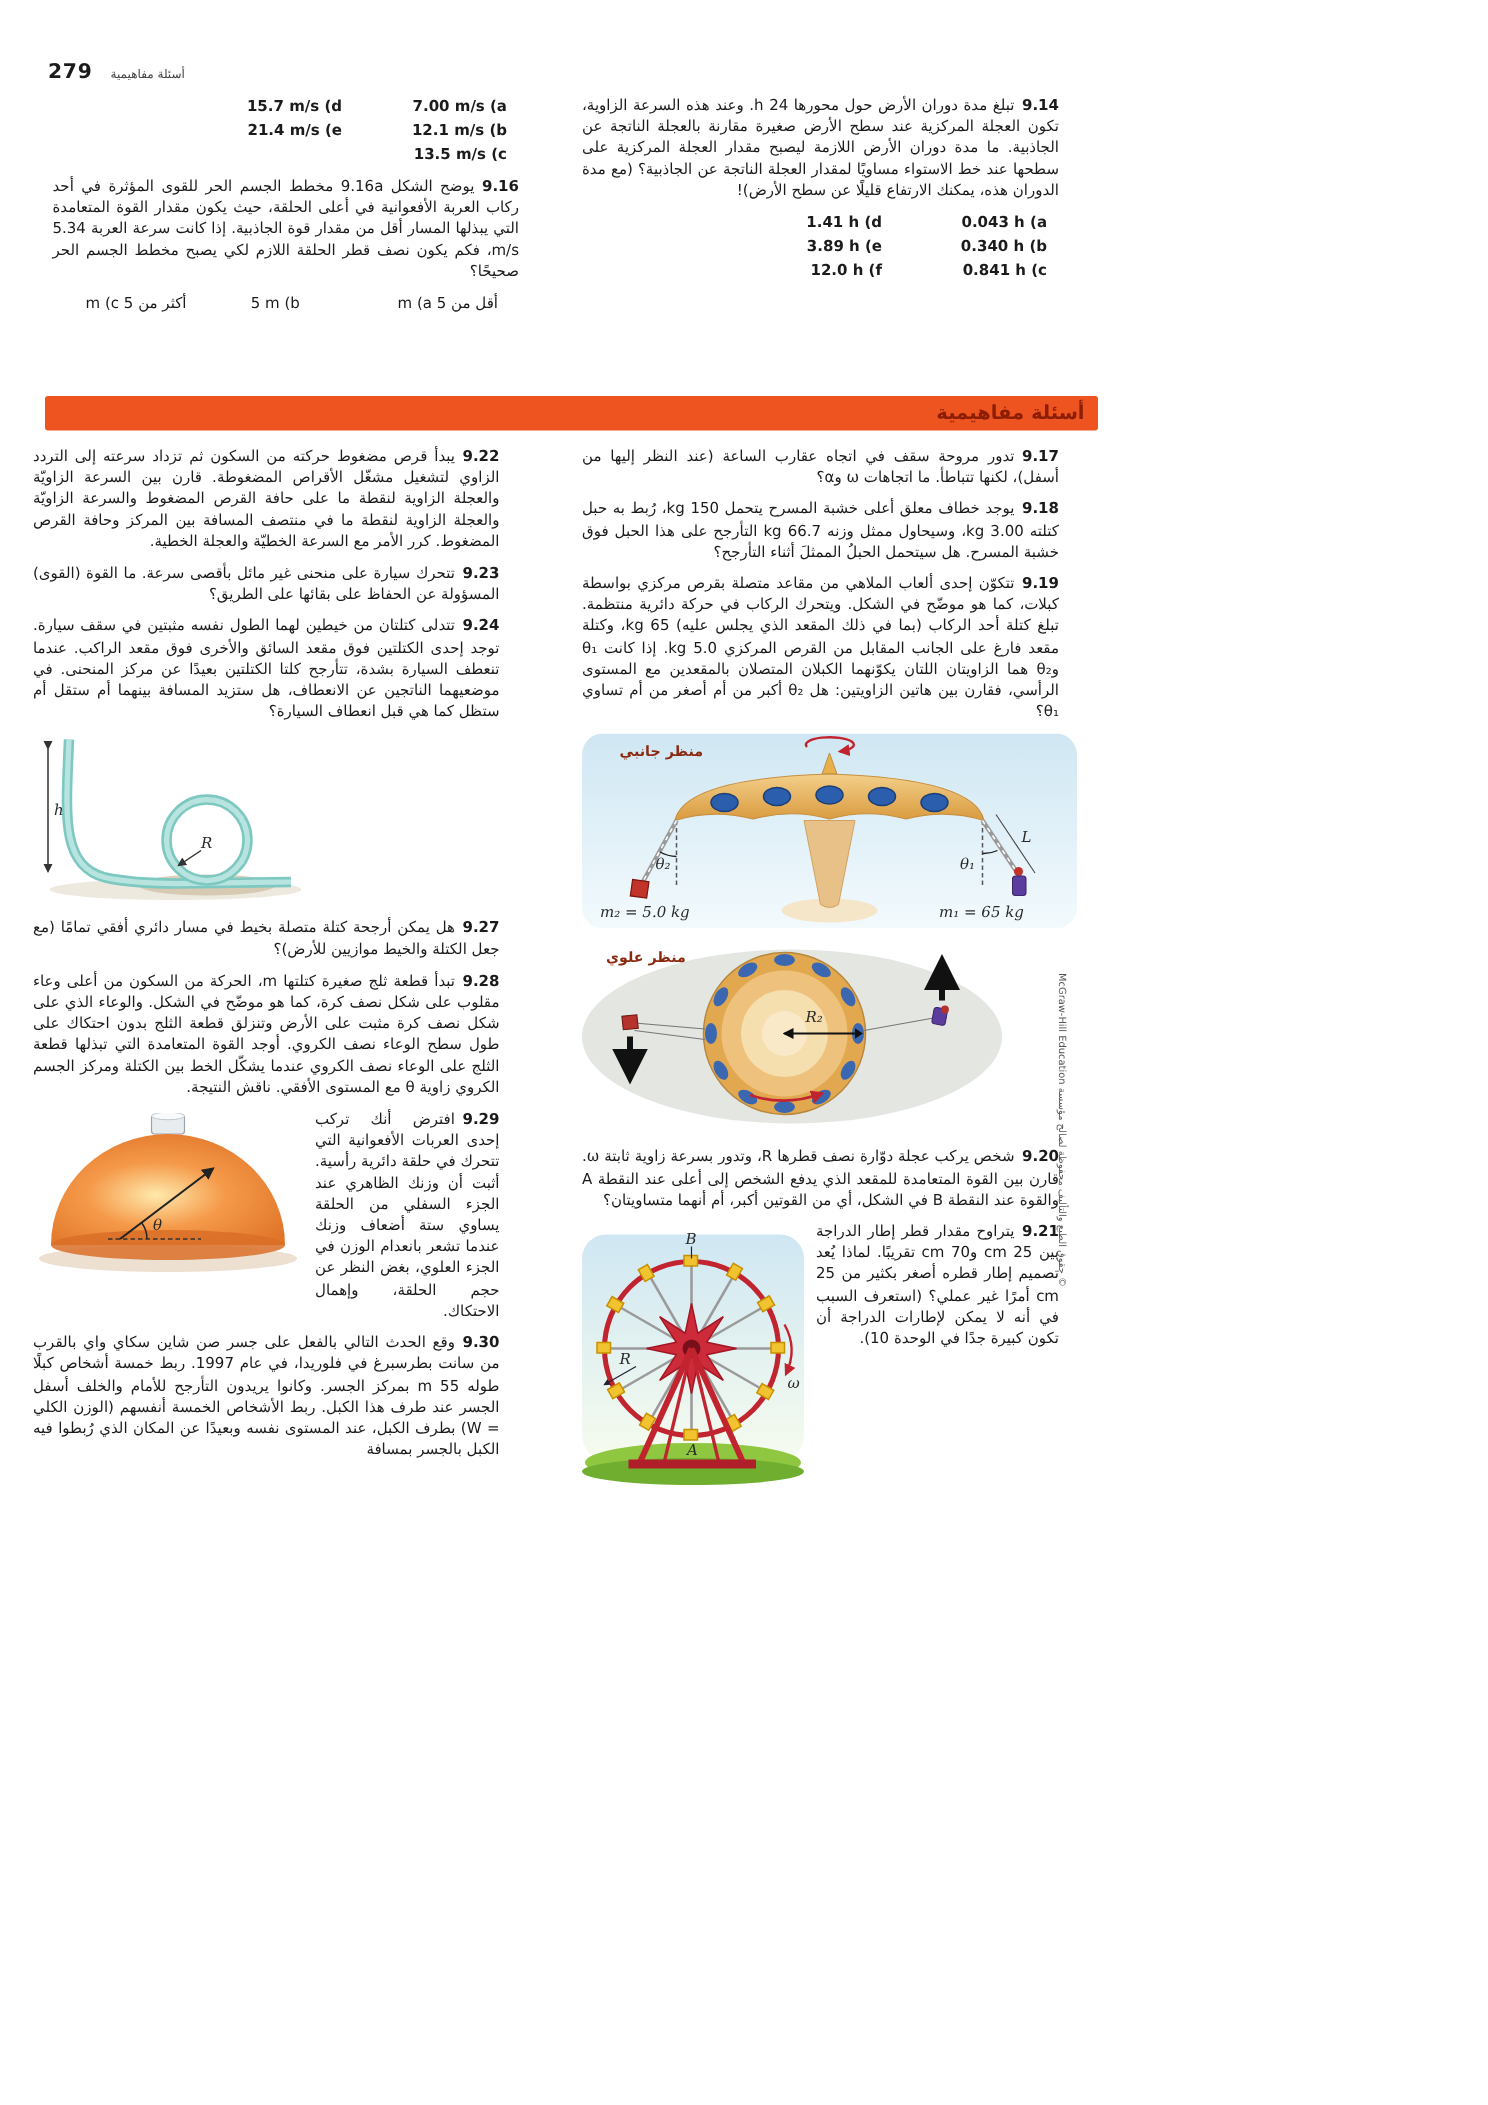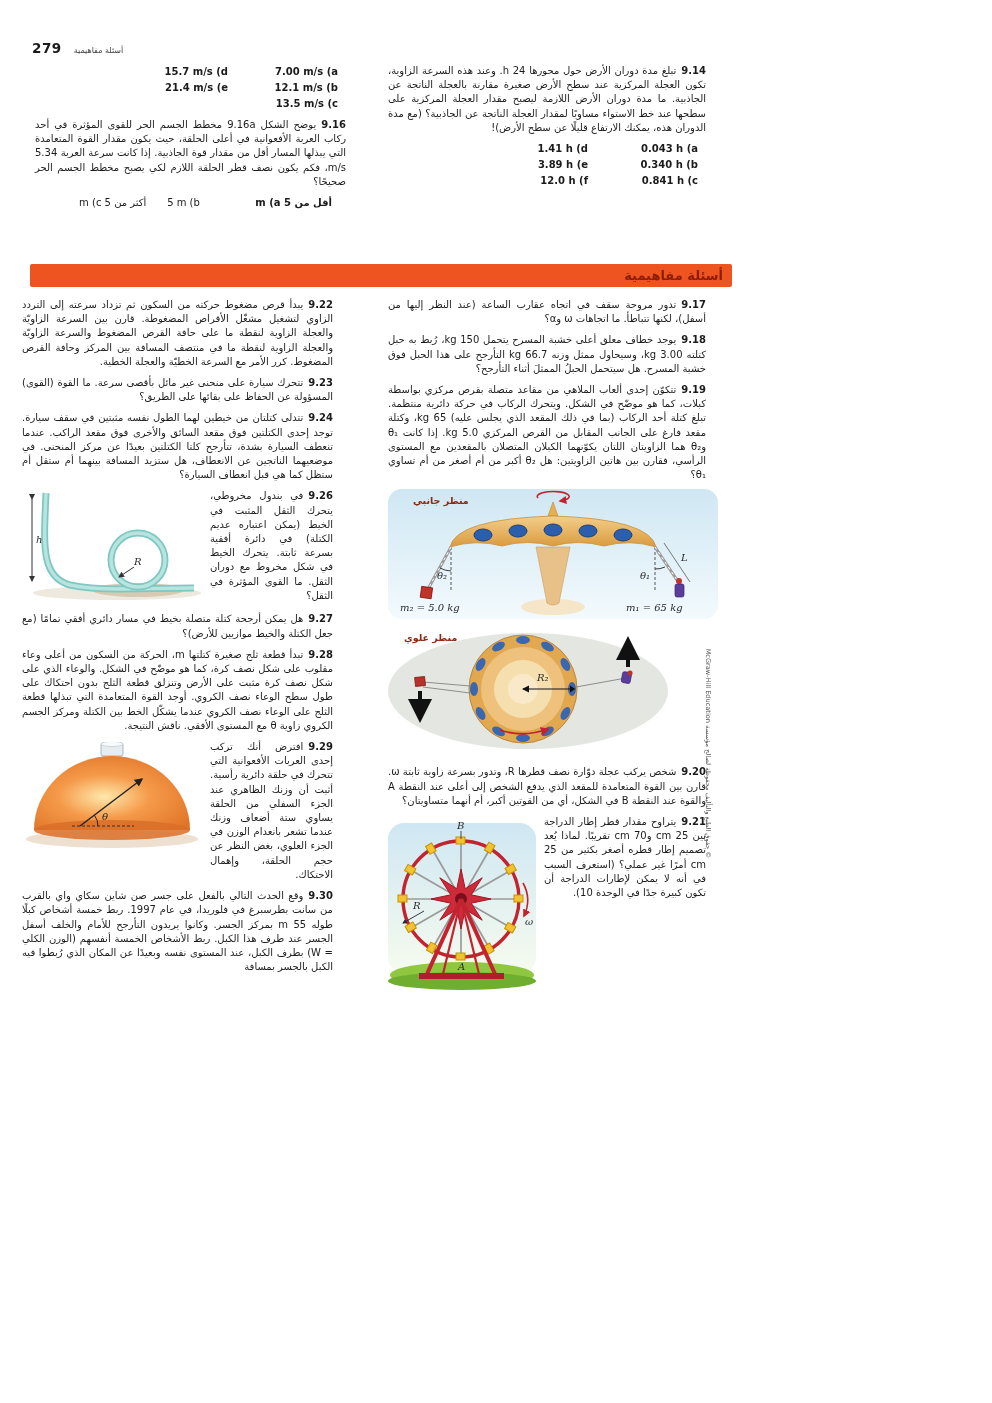--- a/index.html
+++ b/index.html
@@ -18,23 +18,23 @@
   #top-right{left:388px;top:64px;width:318px;}
   #col-left{left:22px;top:298px;width:311px;}
   #col-right{left:388px;top:298px;width:318px;}
   
   .ansgrid2{display:grid;direction:rtl;grid-template-columns:96px 96px;
             margin:1px auto 8px 8px; margin-inline-start:8px;margin-inline-end:auto;
             row-gap:3px;column-gap:14px;}
   .ansgrid2 .cell{direction:ltr;text-align:right;font-size:10px;line-height:13px;font-weight:bold;}
   .ansrow3{display:grid;direction:rtl;grid-template-columns:1.2fr .8fr 1.2fr;
            margin:2px 14px 8px 0;font-size:10px;line-height:13px;}
-  .ansrow3 .c1{text-align:right;font-weight:bold;}
+  .ansrow3 .c1{text-align:right;}
   .ansrow3 .c2{direction:ltr;text-align:center;}
-  .ansrow3 .c3{text-align:right;}
+  .ansrow3 .c3{text-align:center;}
   
   #banner{position:absolute;left:30px;top:264px;width:702px;height:23px;border-radius:2px;
           display:flex;align-items:center;justify-content:flex-end;padding:0 9px;box-sizing:border-box;}
   #banner span{font-size:13px;font-weight:bold;}
   
   .fig{position:relative;}
   .figfloat{float:left;margin:2px 8px 3px 0;}
   .figlabel{fill:#8b2a10;font-weight:bold;font-size:9.5px;}
   .mathlab{font-family:"DejaVu Serif",serif;font-style:italic;font-size:10px;fill:#2a2a2a;}
   .clear{clear:both;}
@@ -104,21 +104,20 @@
           <line x1="10" y1="8" x2="10" y2="90" stroke="#333" stroke-width="1" marker-start="url(#ah)" marker-end="url(#ah)"></line>
           <path d="M24,2 C22,52 18,86 48,94 C62,97 80,98 96,98 L172,97" fill="none" stroke="#7ec8c2" stroke-width="7"></path>
           <path d="M24,2 C22,52 18,86 48,94 C62,97 80,98 96,98 L172,97" fill="none" stroke="#b8e4e0" stroke-width="3.5"></path>
           <circle cx="116" cy="69" r="27" fill="none" stroke="#7ec8c2" stroke-width="7"></circle>
           <circle cx="116" cy="69" r="27" fill="none" stroke="#b8e4e0" stroke-width="3.5"></circle>
           <line x1="112" y1="76" x2="97" y2="86" stroke="#333" stroke-width="1" marker-end="url(#ah)"></line>
           <text x="112" y="74" class="mathlab">R</text>
           <text x="14" y="52" class="mathlab">h</text>
         </svg>
       </div>
-      <p class="prob"><span class="pn">9.26</span><span>في بندول مخروطي، يتحرك الثقل المثبت في الخيط (يمكن اعتباره عديم الكتلة) في دائرة أفقية بسرعة ثابتة. يتحرك الخيط في شكل مخروط مع دوران الثقل. ما القوى المؤثرة في الثقل؟</span></p>
       <div class="clear"></div>
     </div>
 
     <p class="prob"><span class="pn">9.27</span><span>هل يمكن أرجحة كتلة متصلة بخيط في مسار دائري أفقي تمامًا (مع جعل الكتلة والخيط موازيين للأرض)؟</span></p>
     <p class="prob"><span class="pn">9.28</span><span>تبدأ قطعة ثلج صغيرة كتلتها m، الحركة من السكون من أعلى وعاء مقلوب على شكل نصف كرة، كما هو موضّح في الشكل. والوعاء الذي على شكل نصف كرة مثبت على الأرض وتنزلق قطعة الثلج بدون احتكاك على طول سطح الوعاء نصف الكروي. أوجد القوة المتعامدة التي تبذلها قطعة الثلج على الوعاء نصف الكروي عندما يشكّل الخط بين الكتلة ومركز الجسم الكروي زاوية θ مع المستوى الأفقي. ناقش النتيجة.</span></p>
 
     <div>
 
       <div class="figfloat">
         <svg width="180" height="108" viewBox="0 0 180 108">

